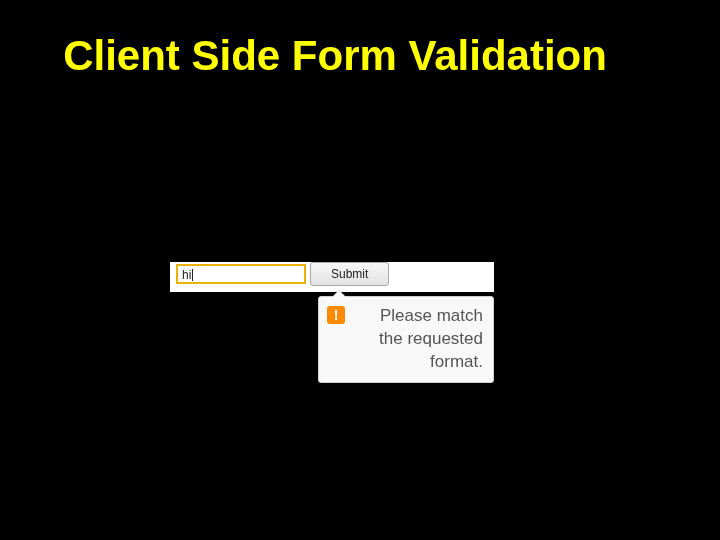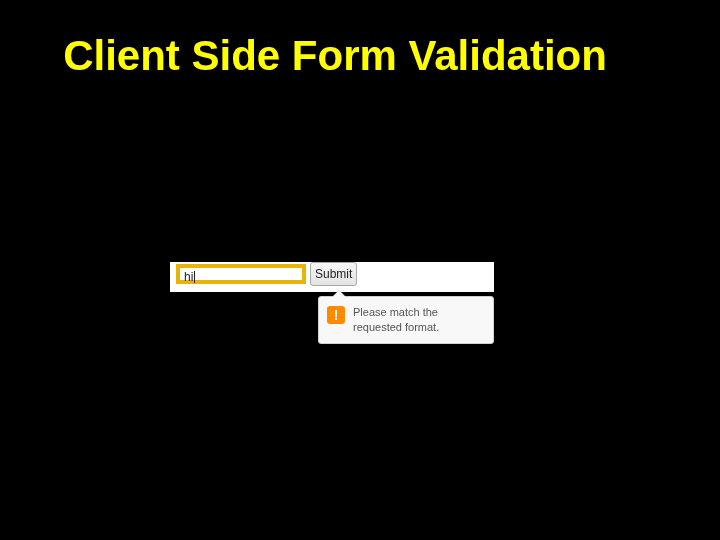--- a/index.html
+++ b/index.html
@@ -53,21 +53,21 @@
   }
   .form-row {
     display: flex;
     align-items: center;
     padding: 0 6px 6px 6px;
     gap: 4px;
   }
   .input-box {
     width: 130px;
     height: 20px;
-    border: 4px solid #eab308;
+    border: 2px solid #eab308;
     background: #fff;
     box-sizing: border-box;
     padding: 0 4px;
     font-family: inherit;
     font-size: 12px;
     color: #222;
     line-height: 18px;
     display: inline-block;
     position: relative;
   }
@@ -76,21 +76,21 @@
     width: 1px;
     height: 12px;
     background: #222;
     vertical-align: -2px;
     margin-left: 1px;
   }
   .submit-btn {
     height: 22px;
     display: inline-flex;
     align-items: center;
-    padding: 0 4px;
+    padding: 0 20px;
     border: 1px solid #a9a9a9;
     background: linear-gradient(#f7f7f7, #e3e3e3);
     border-radius: 3px;
     font-size: 12px;
     color: #222;
     cursor: pointer;
     text-align: right;
   }
   .tooltip-wrap {
     position: absolute;
@@ -136,22 +136,23 @@
     align-items: center;
     justify-content: center;
     color: #fff;
     font-weight: bold;
     font-size: 14px;
     line-height: 1;
     margin-top: 1px;
   }
   .tooltip-text {
     color: #555;
-    font-size: 11px;
+    font-size: 17px;
     line-height: 1.35;
+    text-align: right;
   }
 </style>
 </head>
 <body>
 
 <div class="slide">
 
   <div class="title">Client Side Form Validation</div>
 
 

